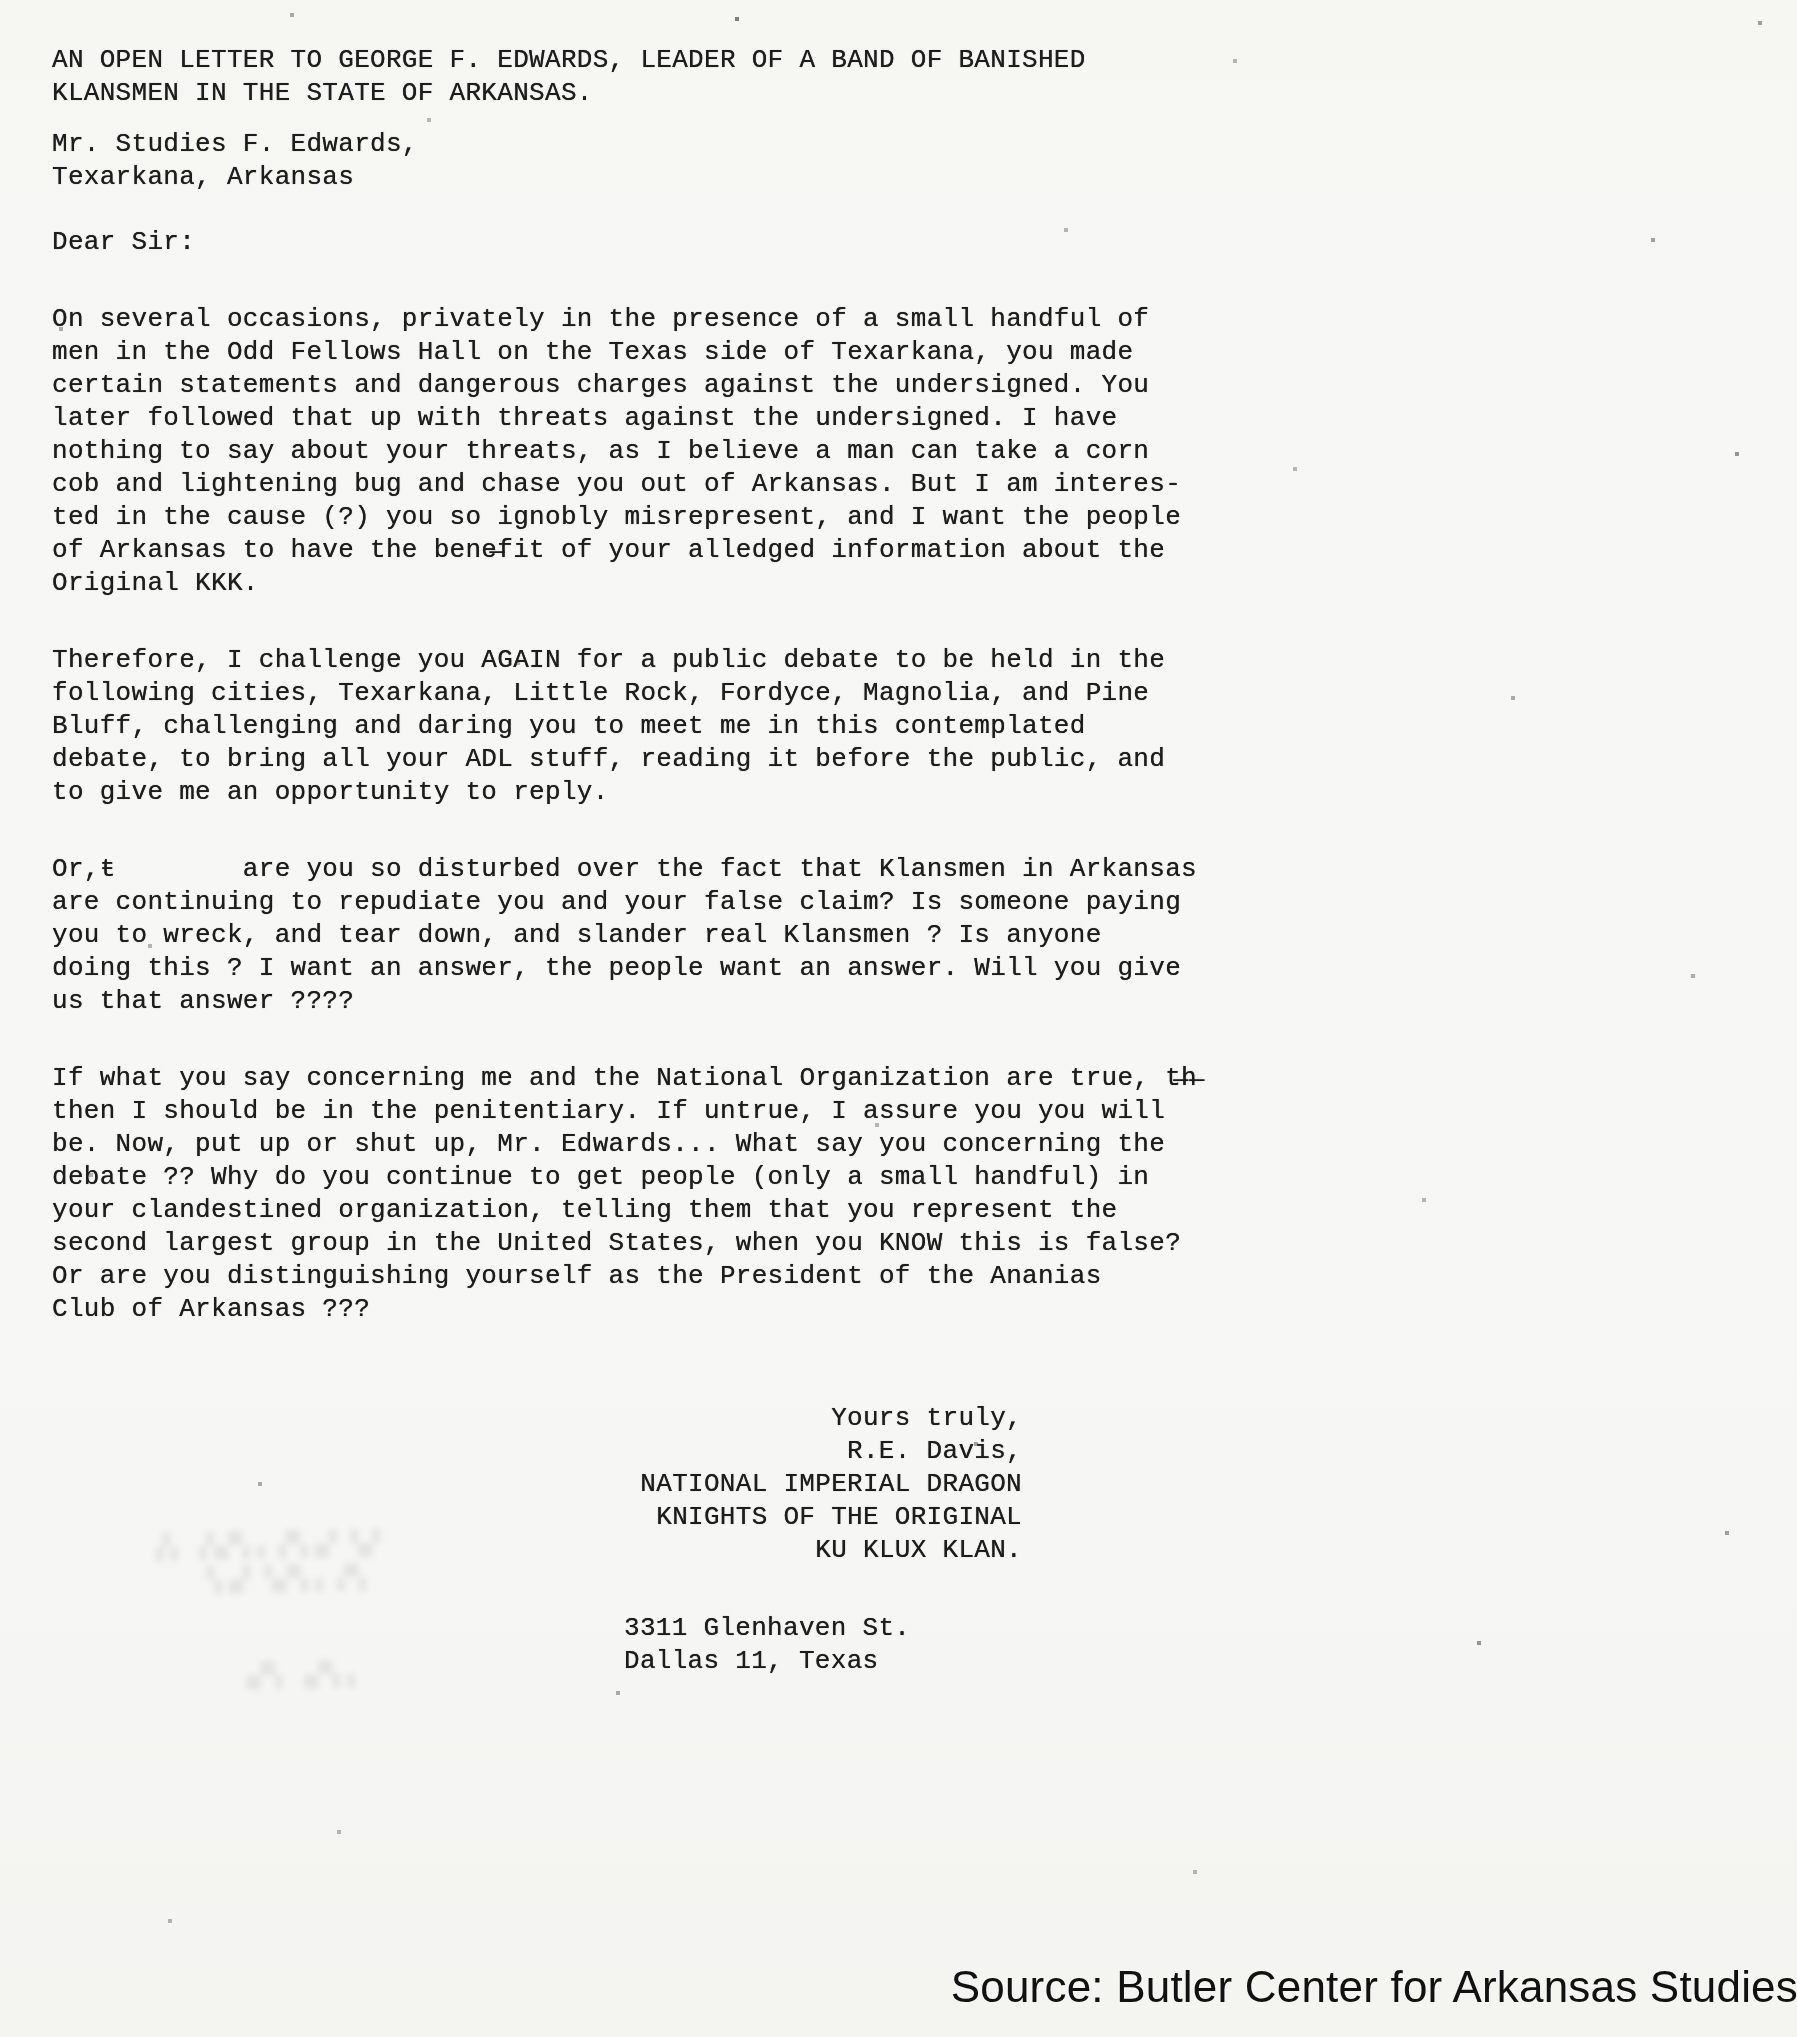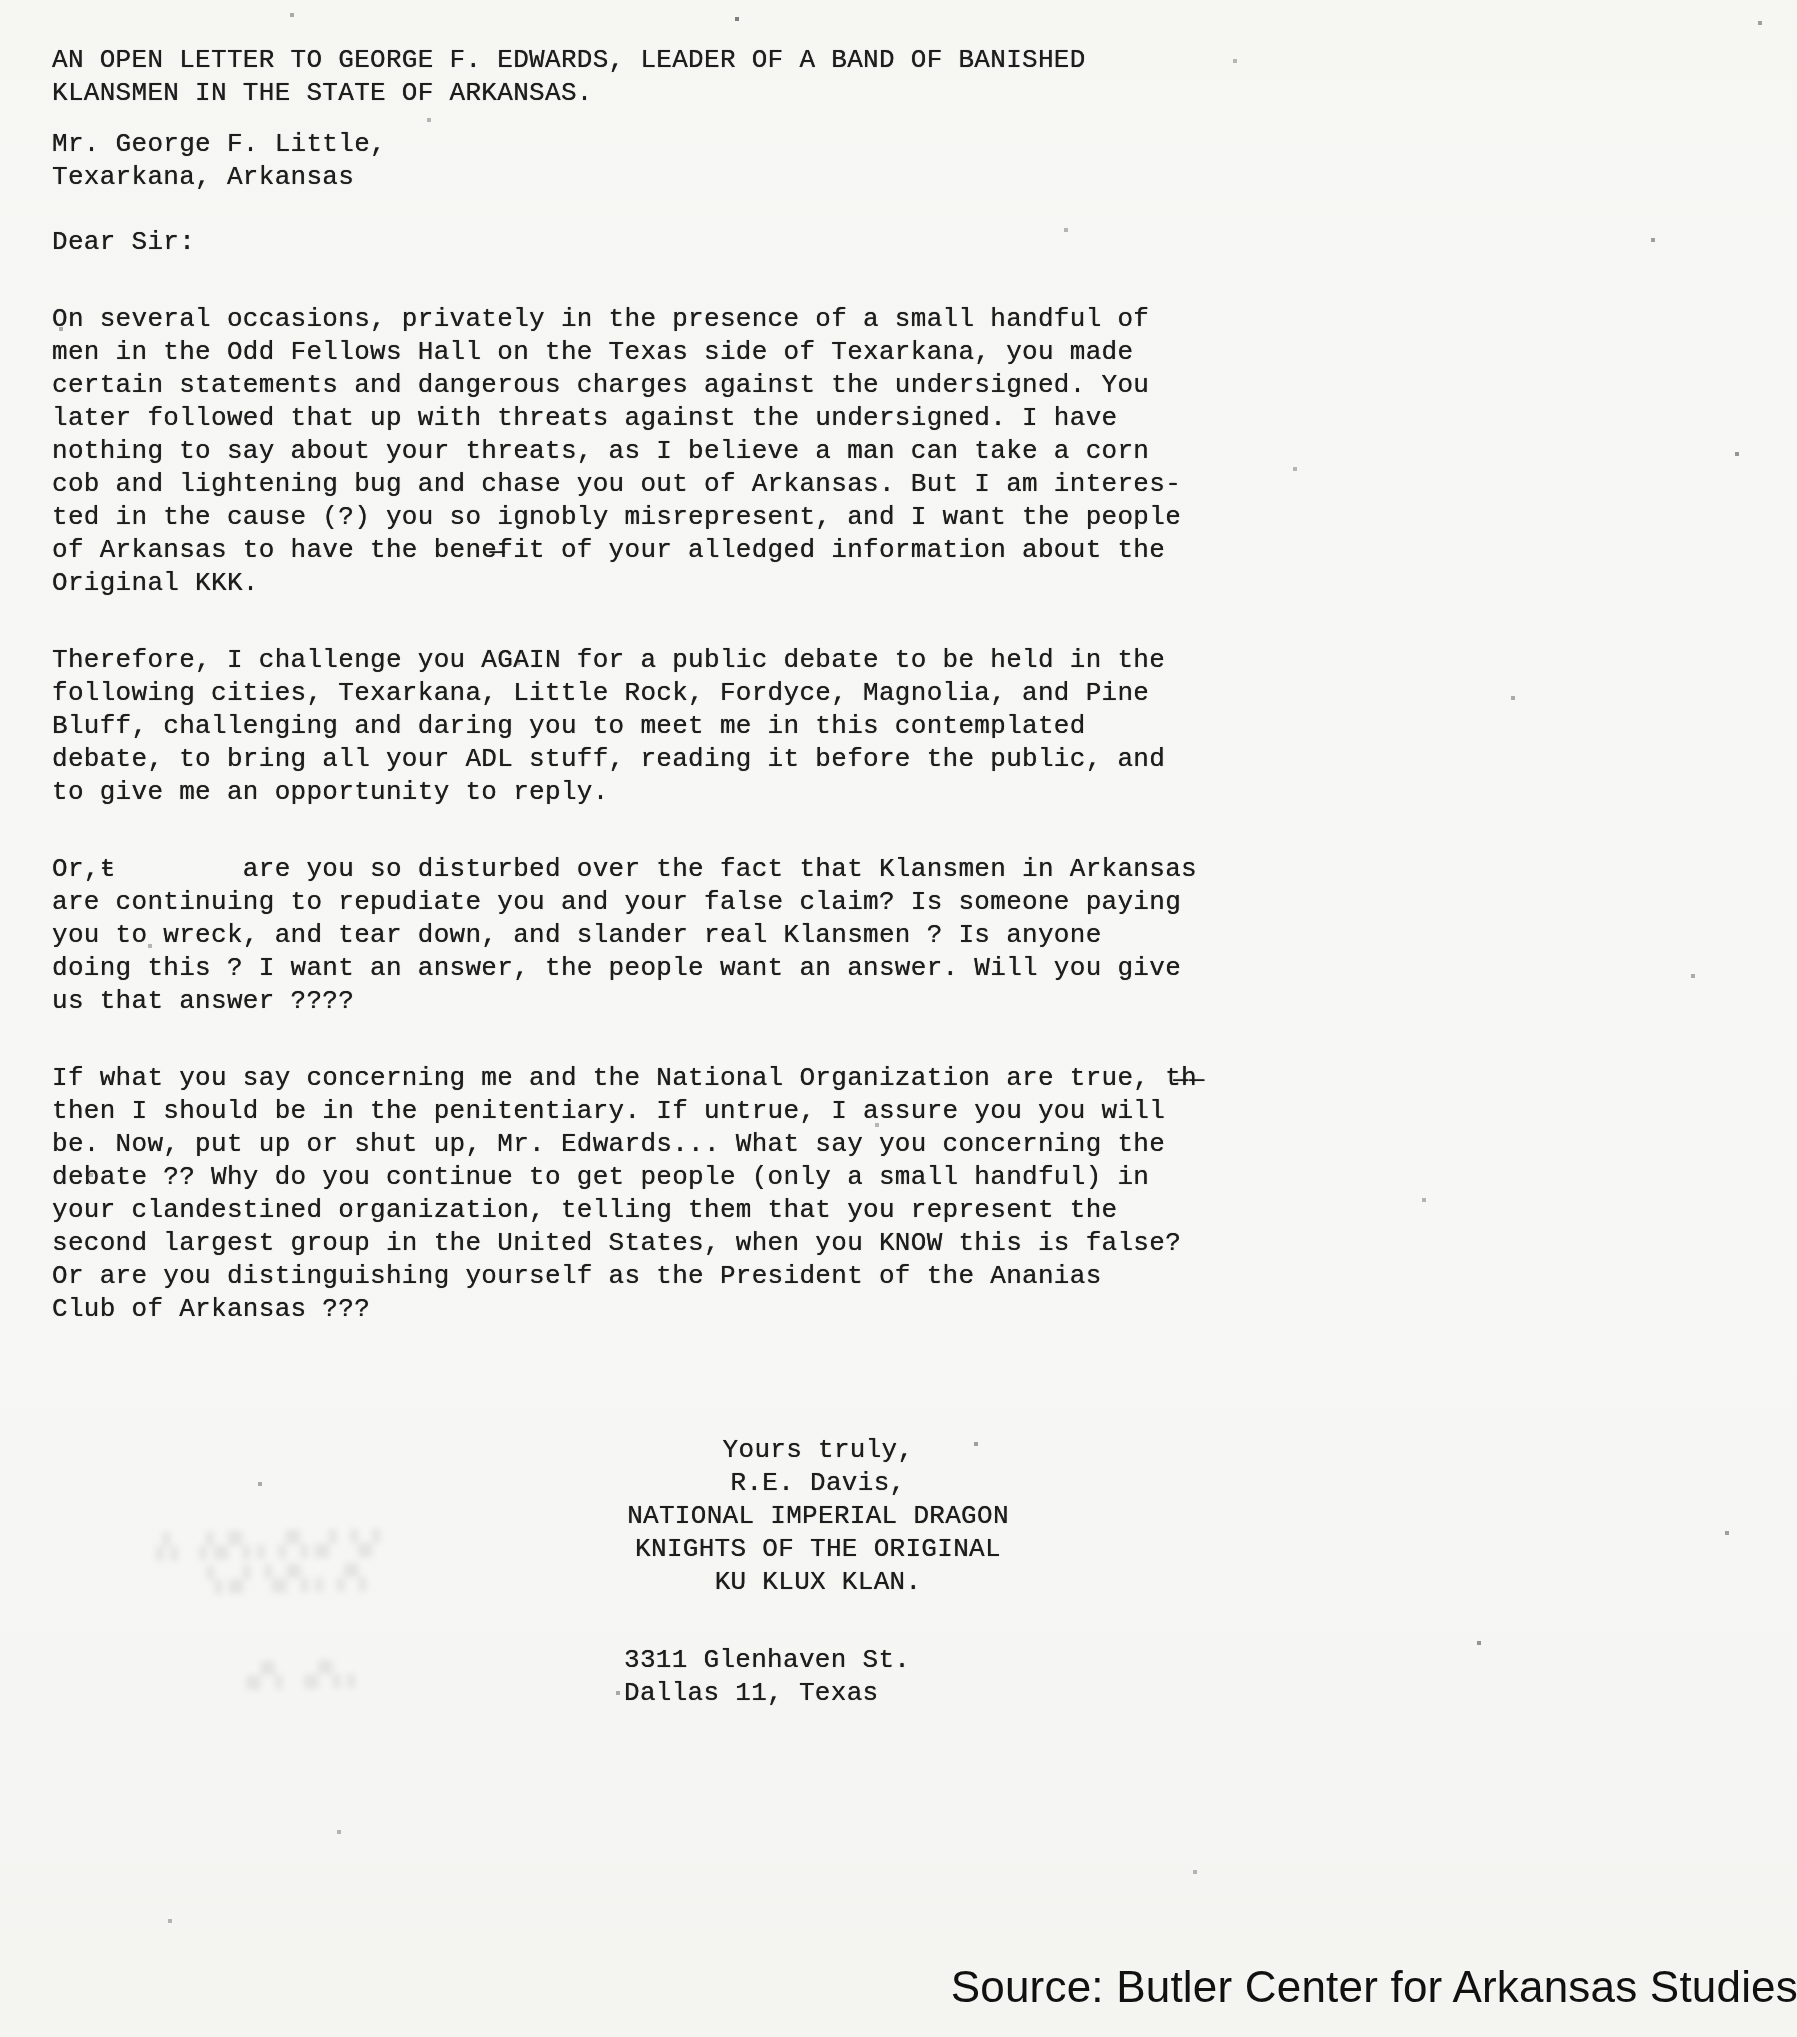--- a/index.html
+++ b/index.html
@@ -26,24 +26,24 @@
     line-height: 33px;
     letter-spacing: 0.3px;
     color: #1d1d1d;
     text-shadow: 0 0 0.7px rgba(20,20,20,0.85);
   }
   .heading { margin: 0; }
   .recipient { margin-top: 18px; }
   .salutation { margin-top: 32px; }
   .para { margin-top: 44px; }
   .signature {
-    margin-top: 108px;
+    margin-top: 76px;
     margin-left: 562px;
     width: 408px;
-    text-align: center;
+    text-align: right;
   }
   .sender-address {
     margin-top: 45px;
     margin-left: 572px;
     text-align: left;
   }
   .source-caption {
     position: absolute;
     top: 1962px;
     left: 0;
@@ -91,21 +91,21 @@
 </style>
 </head>
 <body>
 
 <div class="speckles"></div>
 
 <div class="letter">
   <div class="typed heading">AN OPEN LETTER TO GEORGE F. EDWARDS, LEADER OF A BAND OF BANISHED
 KLANSMEN IN THE STATE OF ARKANSAS.</div>
 
-  <div class="typed recipient">Mr. George F. Little,
+  <div class="typed recipient">Mr. Studies F. Edwards,
 Texarkana, Arkansas</div>
 
   <div class="typed salutation">Dear Sir:</div>
 
   <div class="typed para">On several occasions, privately in the presence of a small handful of
 men in the Odd Fellows Hall on the Texas side of Texarkana, you made
 certain statements and dangerous charges against the undersigned. You
 later followed that up with threats against the undersigned. I have
 nothing to say about your threats, as I believe a man can take a corn
 cob and lightening bug and chase you out of Arkansas. But I am interes-

